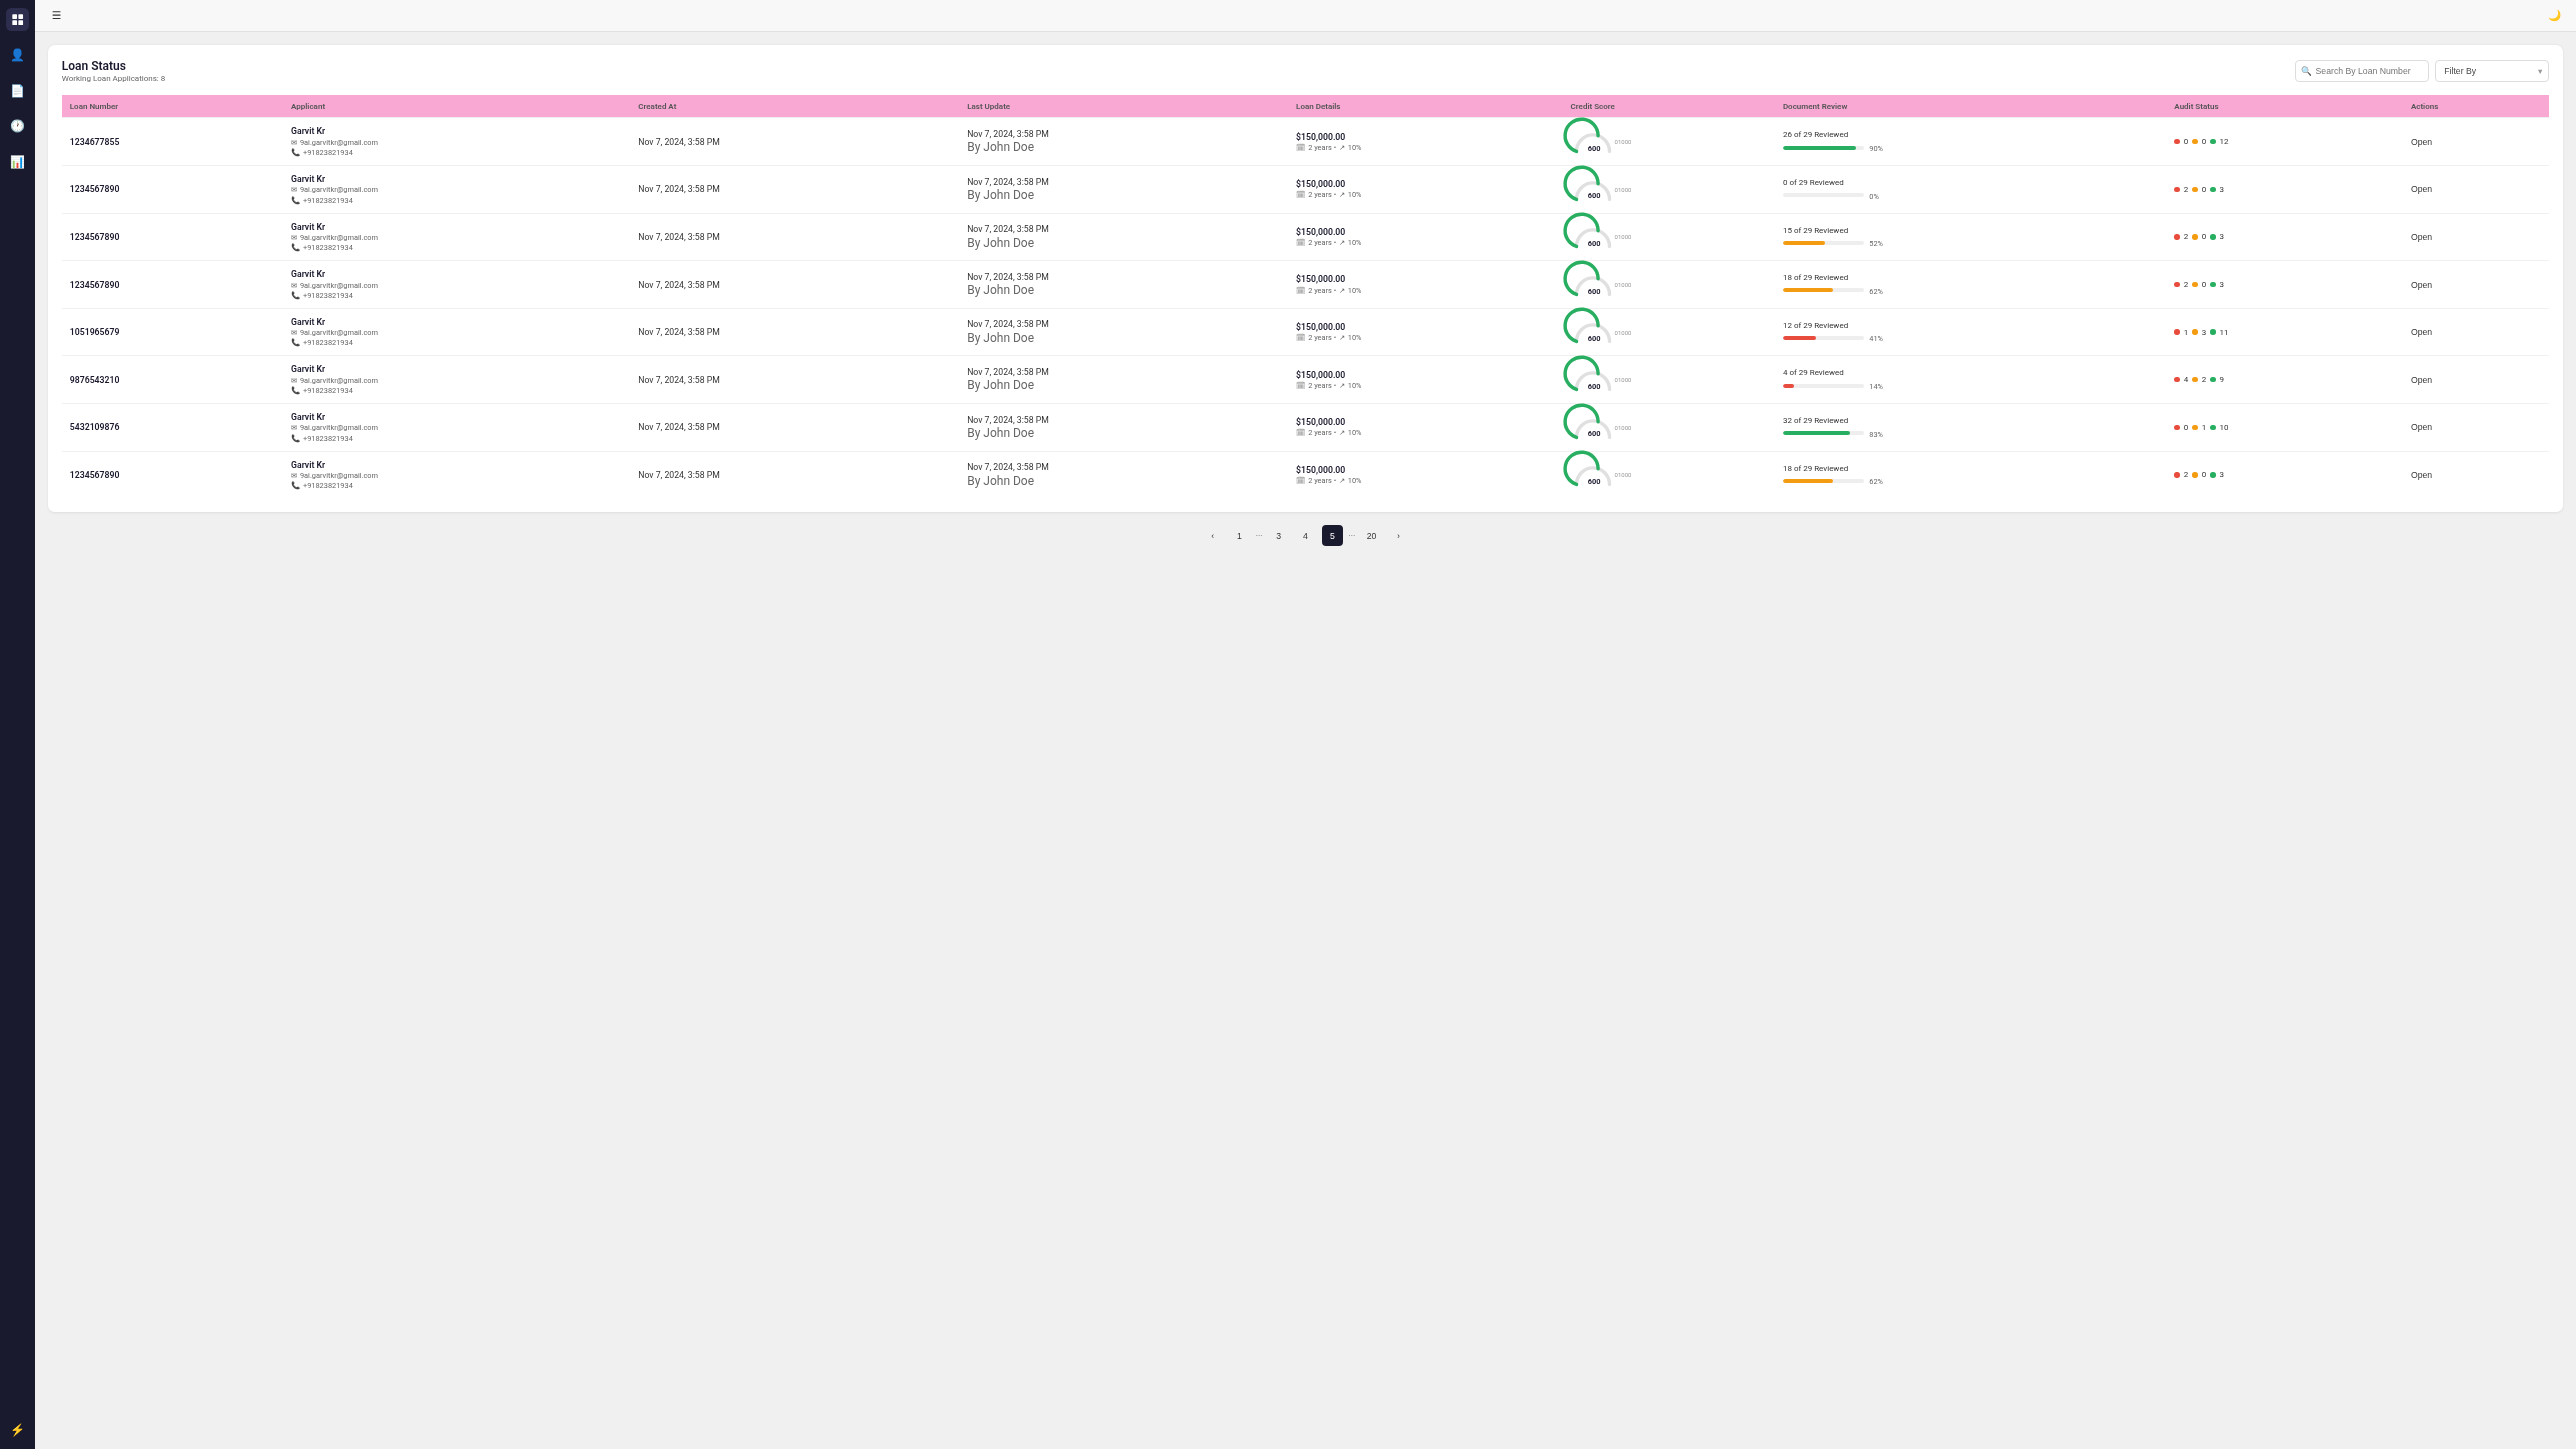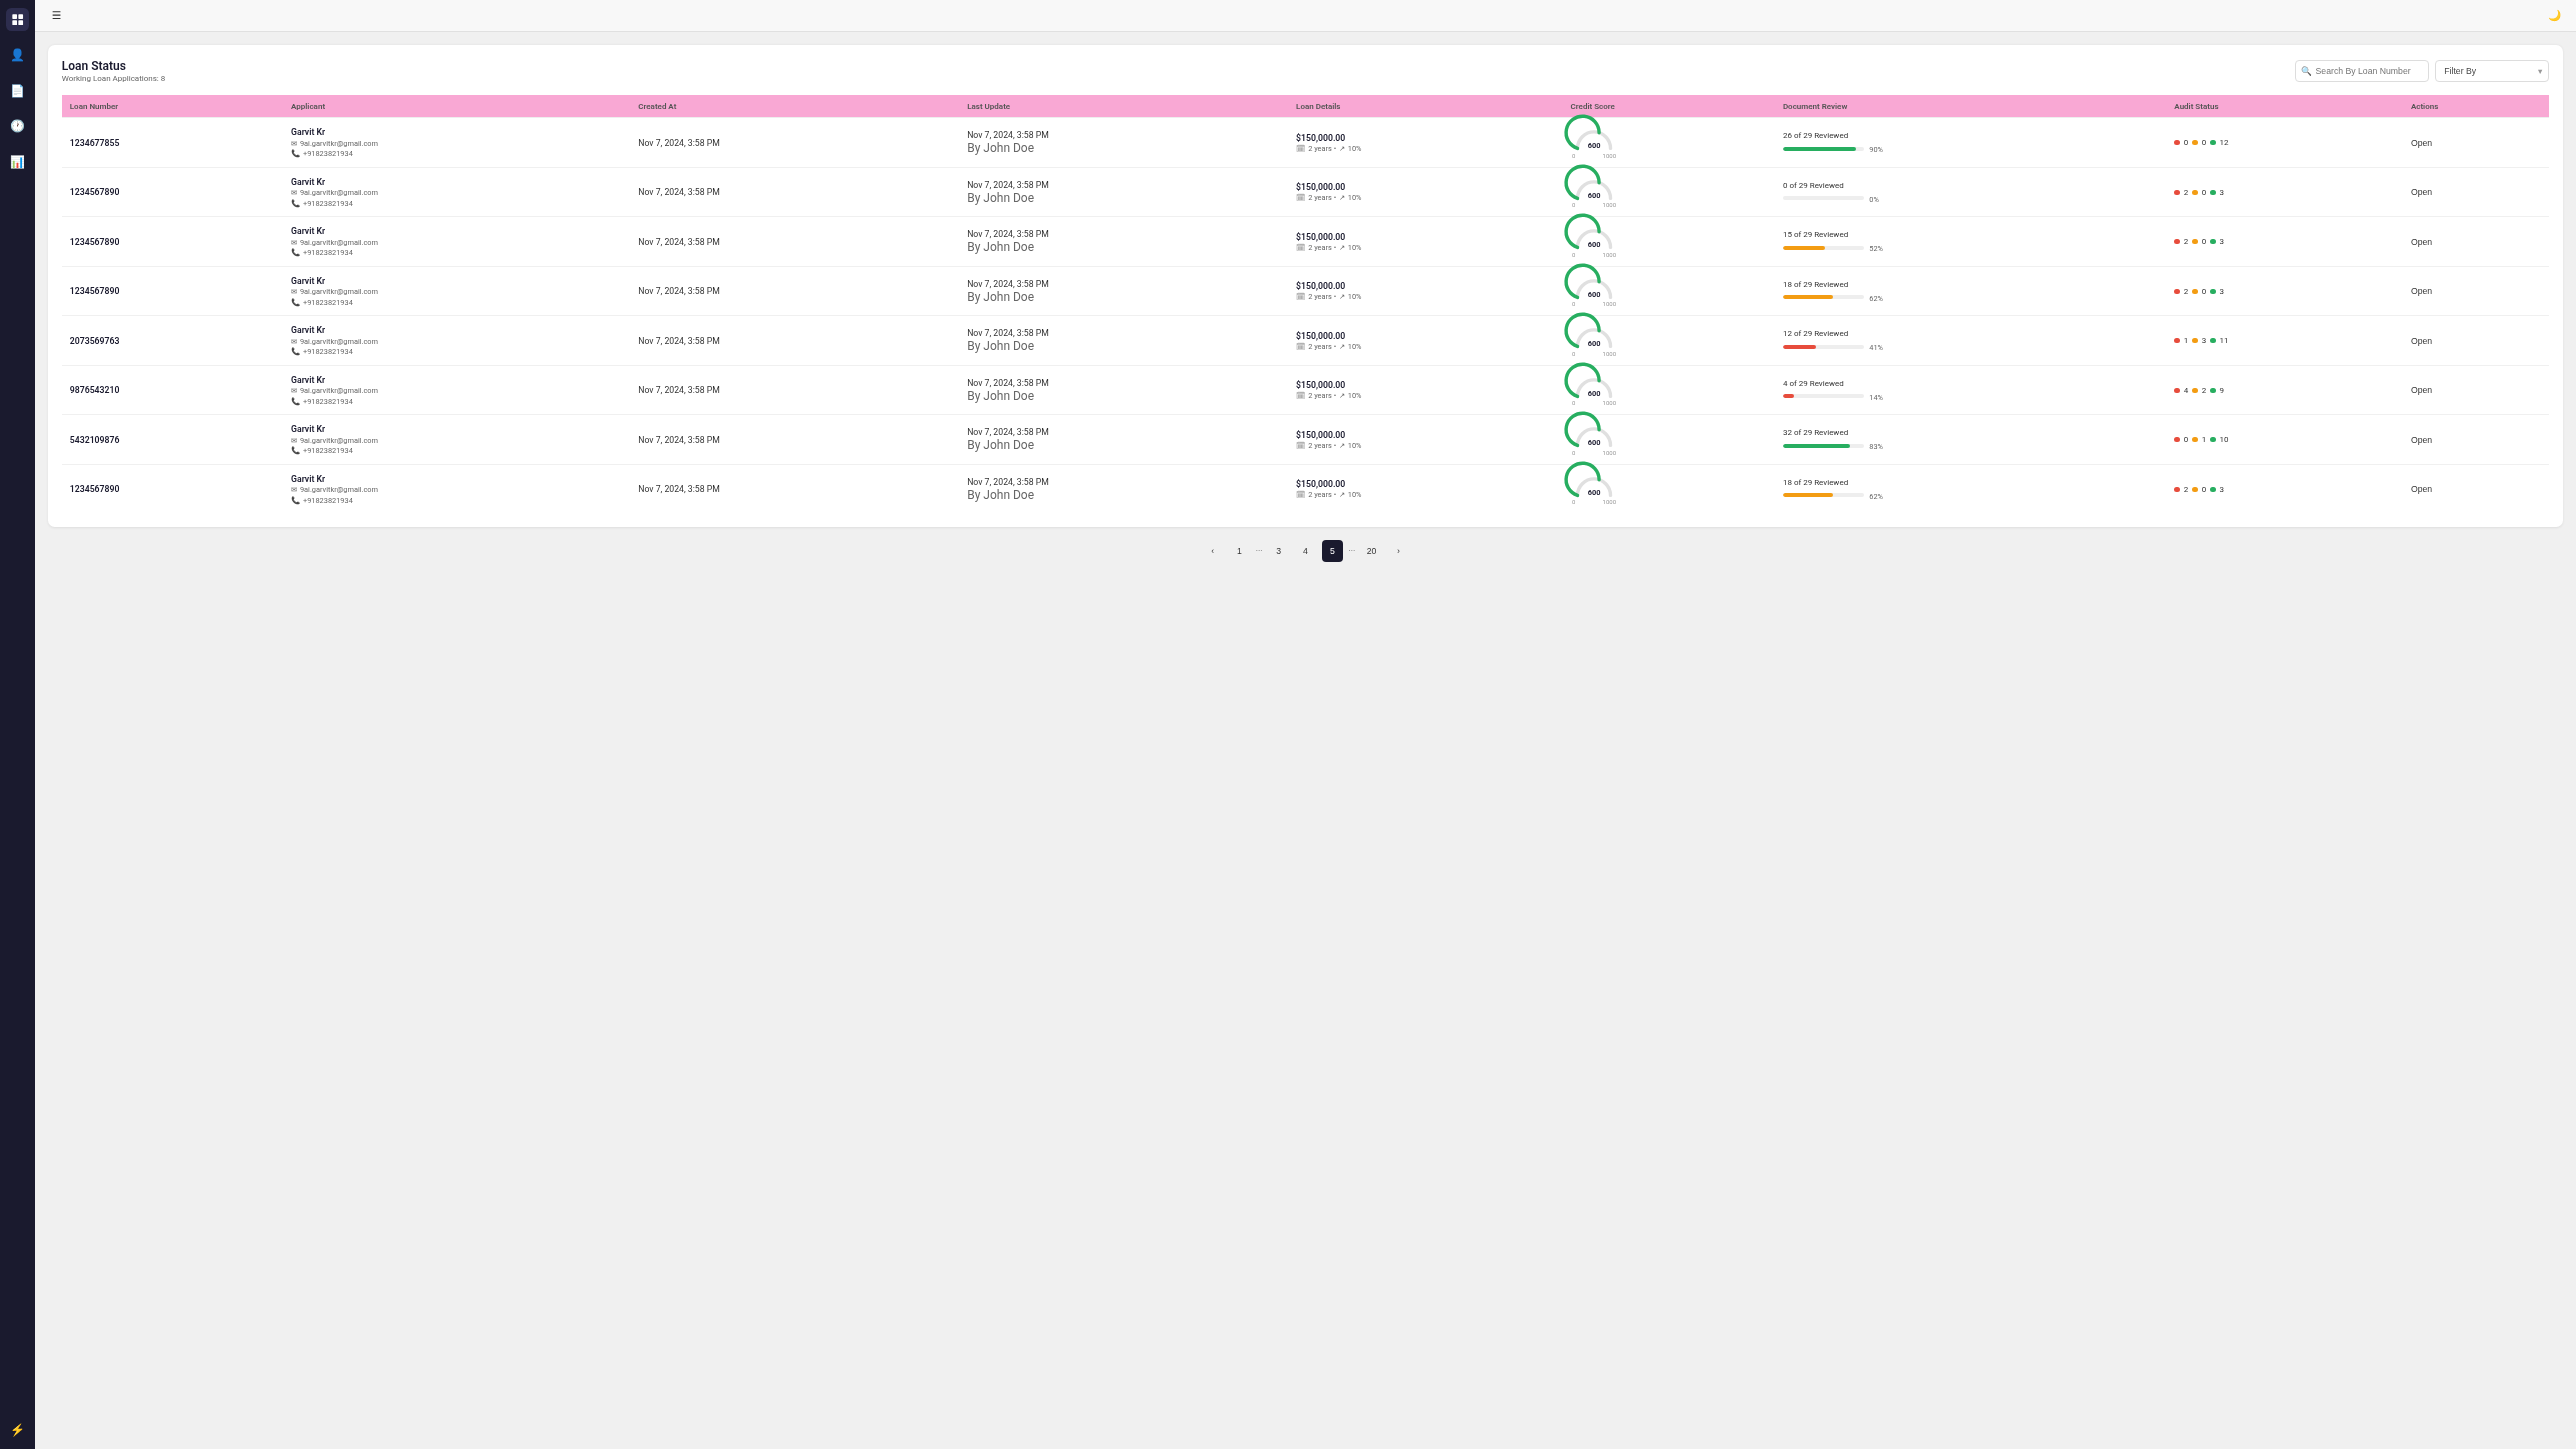--- a/index.html
+++ b/index.html
@@ -209,21 +209,21 @@
       color: #666;
       margin-top: 1.3px;
       display: flex;
       align-items: center;
       gap: 2.7px;
     }
 
     
     .credit-gauge {
       display: flex;
-      flex-direction: column;
+      flex-direction: row;
       align-items: center;
       position: relative;
       width: 47px;
     }
     .gauge-svg {
       width: 44px;
       height: 25.5px;
       overflow: visible;
     }
     .gauge-labels {
@@ -659,21 +659,21 @@
       <span class="dot-count">2</span>
       <span class="dot dot-yellow"></span>
       <span class="dot-count">0</span>
       <span class="dot dot-green"></span>
       <span class="dot-count">3</span>
     </div>
             </td>
             <td><button class="btn-open">Open</button></td>
           </tr>
           <tr>
-            <td><span class="loan-number">2073569763</span></td>
+            <td><span class="loan-number">1051965679</span></td>
             <td>
     <div class="applicant-name">Garvit Kr</div>
     <div class="applicant-email">
       <span>✉</span> 9ai.garvitkr@gmail.com
     </div>
     <div class="applicant-phone">
       <span>📞</span> +91823821934
     </div>
             </td>
             <td><span class="created-at">Nov 7, 2024, 3:58 PM</span></td>

